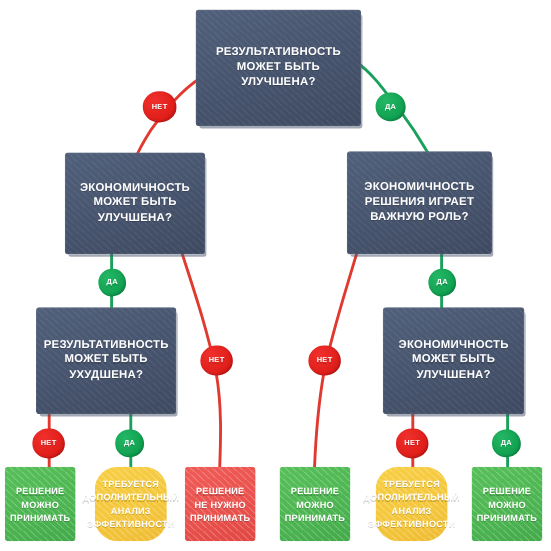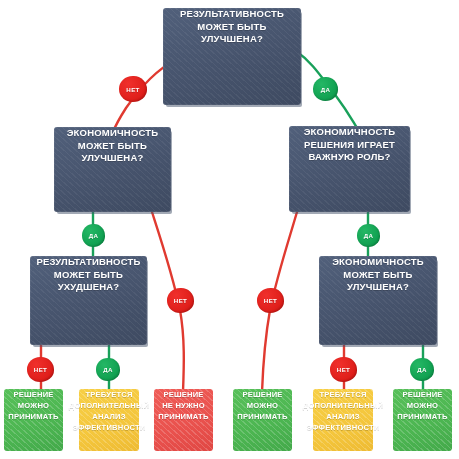--- a/index.html
+++ b/index.html
@@ -21,20 +21,21 @@
     width: 459px;
     height: 459px;
     pointer-events: none;
   }
 
   
   .node {
     position: absolute;
     box-sizing: border-box;
     display: flex;
+    align-items: center;
     justify-content: center;
     text-align: center;
     color: #ffffff;
     font-weight: bold;
     letter-spacing: .2px;
     line-height: 1.32;
     border-radius: 3px;
     z-index: 3;
   }
   .node .nlabel {
@@ -73,20 +74,21 @@
       linear-gradient(160deg,#57c059 0%, #4cb551 60%, #43a94a 100%);
   }
   .out.yellow {
     background:
       repeating-linear-gradient(42deg,
         rgba(255,255,255,.2) 0px,
         rgba(255,255,255,.2) 1px,
         rgba(0,0,0,0) 1px,
         rgba(0,0,0,0) 4px),
       linear-gradient(160deg,#f7cf45 0%, #f4c63c 60%, #eebb33 100%);
+    border-radius: 19px;
   }
   .out.red {
     background:
       repeating-linear-gradient(42deg,
         rgba(255,255,255,.18) 0px,
         rgba(255,255,255,.18) 1px,
         rgba(0,0,0,0) 1px,
         rgba(0,0,0,0) 4px),
       linear-gradient(160deg,#ef5c57 0%, #e9514d 60%, #e04743 100%);
   }

